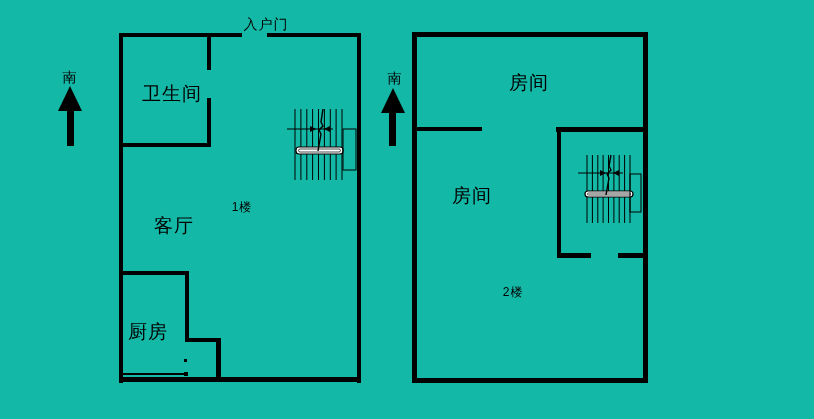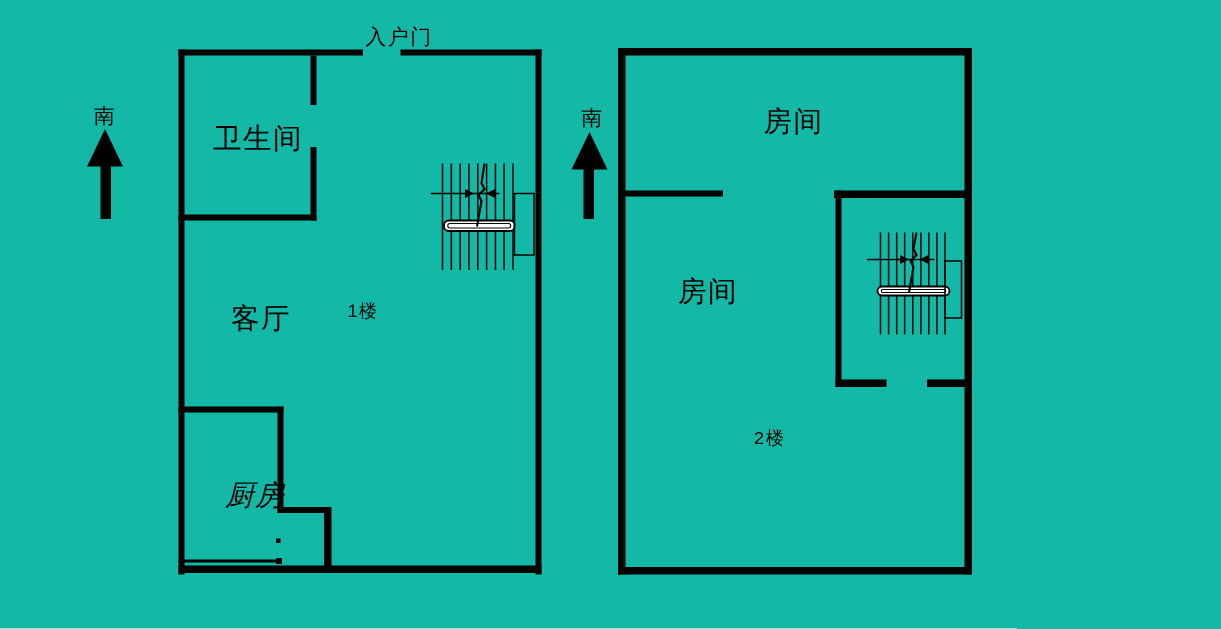--- a/index.html
+++ b/index.html
@@ -75,22 +75,22 @@
       <polygon points="37,25 43,22 43,28" fill="#000"></polygon>
       <rect x="9" y="43" width="47" height="7" rx="3" fill="#fff" stroke="#000" stroke-width="1.2"></rect>
       <rect x="11.5" y="45" width="42" height="3" rx="1.5" fill="none" stroke="#000" stroke-width="0.7"></rect>
       <polyline points="31,47 34,30 32,26 36,22 34,18 36,5" fill="none" stroke="#000" stroke-width="1.4"></polyline>
       <rect x="56" y="25" width="13" height="41" fill="none" stroke="#000" stroke-width="1"></rect>
     </svg>
 
     <div class="label fs14" style="left:266px;top:24px;">入户门</div>
     <div class="label fs15" style="left:172px;top:93px;">卫生间</div>
     <div class="label fs16" style="left:242px;top:207px;">1楼</div>
-    <div class="label fs15" style="left:174px;top:213px;text-align:right;">客厅</div>
-    <div class="label fs15" style="left:170px;top:331px;font-style:italic;">厨房</div>
+    <div class="label fs15" style="left:174px;top:225px;text-align:right;">客厅</div>
+    <div class="label fs15" style="left:148px;top:331px;">厨房</div>
 
     <div class="label fs14" style="left:70px;top:77px;">南</div>
     <div class="arrow-head" style="left:58px;top:86px;"></div>
     <div class="arrow-stem" style="left:67px;top:110px;width:7px;height:36px;"></div>
   </div>
 
   <div>
 
     <div class="wall" style="left:412px;top:32px;width:236px;height:5px;"></div>
     <div class="wall" style="left:412px;top:32px;width:5px;height:351px;"></div>

